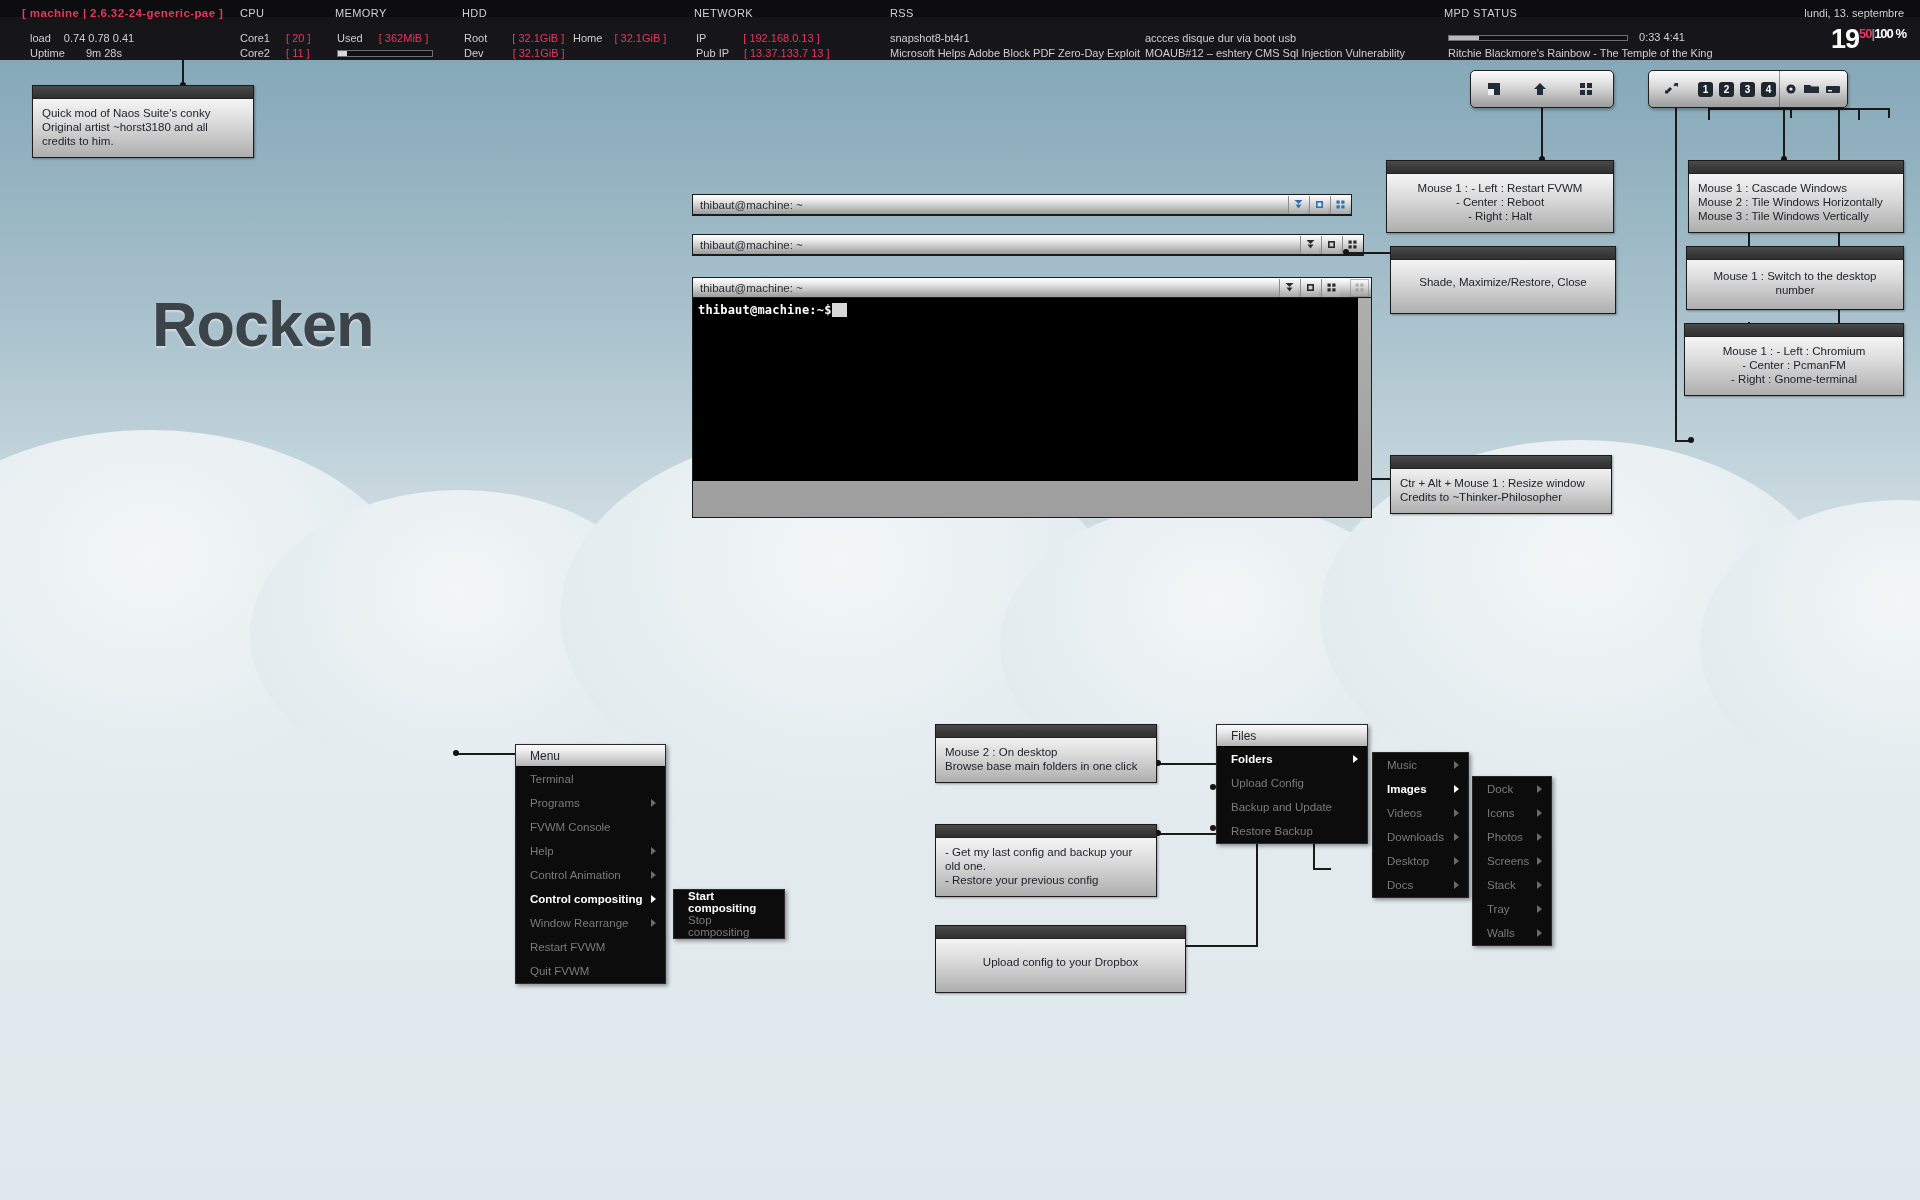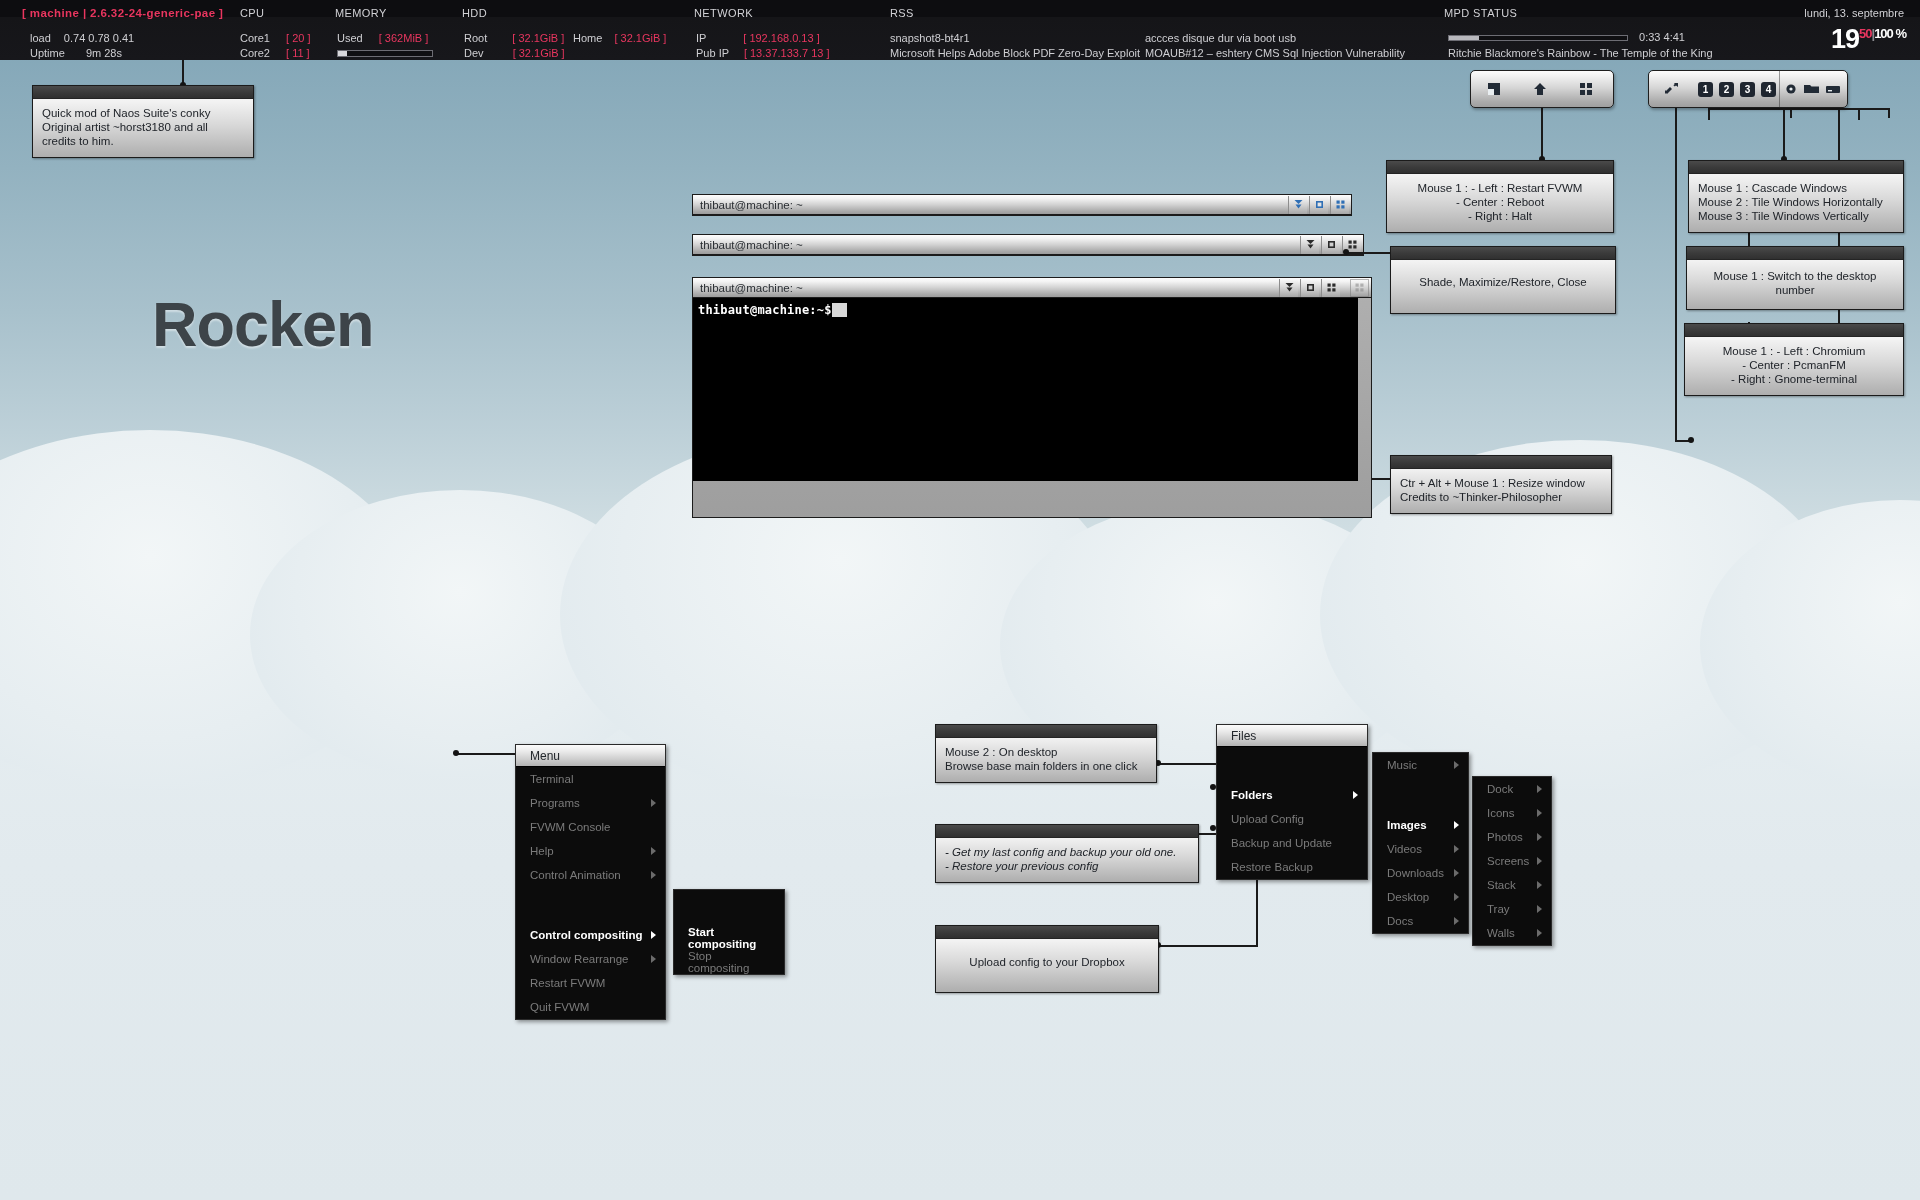--- a/index.html
+++ b/index.html
@@ -180,21 +180,21 @@
     font-size: 12px; color: #23272c;
     background: linear-gradient(180deg, #fbfbfb 0%, #ebebeb 30%, #c8c8c8 75%, #b4b4b4 100%);
     border-bottom: 1px solid #000;
   }
   .mitem {
     height: 24px; display:flex; align-items:center;
     padding: 0 10px 0 14px;
     font-size: 11.5px; color:#7b7b7b;
     position: relative;
   }
-  .mitem.active { color:#ffffff; font-weight: bold; margin-top: 36px; }
+  .mitem.active { color:#ffffff; font-weight: bold; }
   .mitem .arrow {
     position:absolute; right: 9px; top: 50%; transform: translateY(-50%);
     width: 0; height: 0;
     border-left: 5px solid #6b6b6b;
     border-top: 4px solid transparent;
     border-bottom: 4px solid transparent;
   }
   .mitem.active .arrow { border-left-color:#ffffff; }
 
   #rocken {
@@ -576,39 +576,39 @@
   <div class="tip" style="left:935px;top:724px;width:222px;">
     <div class="tbar"></div>
     <div class="tbody">
       <span>Mouse 2 : On desktop</span><br>
       <span>Browse base main folders in one click</span>
     </div>
   </div>
   <div class="line h" style="left:1157px;top:763px;width:60px;"></div>
   <div class="dot" style="left:1155px;top:760px;"></div>
 
-  <div class="tip" style="left:935px;top:824px;width:264px;font-style:italic;">
+  <div class="tip" style="left:935px;top:824px;width:222px;">
     <div class="tbar"></div>
     <div class="tbody">
       <span>- Get my last config and backup your</span>
       <span>old one.</span><br>
       <span>- Restore your previous config</span>
     </div>
   </div>
   <div class="line h" style="left:1157px;top:833px;width:99px;"></div>
   <div class="dot" style="left:1155px;top:830px;"></div>
   <div class="line v" style="left:1256px;top:787px;height:46px;"></div>
   <div class="line h" style="left:1256px;top:787px;width:57px;"></div>
   <div class="dot" style="left:1210px;top:784px;"></div>
 
   <div class="line v" style="left:1313px;top:787px;height:83px;"></div>
   <div class="line h" style="left:1313px;top:868px;width:18px;"></div>
   <div class="dot" style="left:1210px;top:825px;"></div>
 
-  <div class="tip" style="left:935px;top:925px;width:224px;height:68px;">
+  <div class="tip" style="left:935px;top:925px;width:251px;height:68px;">
     <div class="tbar"></div>
     <div class="tbody center" style="padding-top:16px;">
       <span>Upload config to your Dropbox</span>
     </div>
   </div>
   <div class="line h" style="left:1157px;top:945px;width:99px;"></div>
   <div class="line v" style="left:1256px;top:787px;height:160px;"></div>
   <div class="dot" style="left:1155px;top:942px;"></div>
 
   <div class="menu" style="left:1216px;top:724px;width:152px;">

